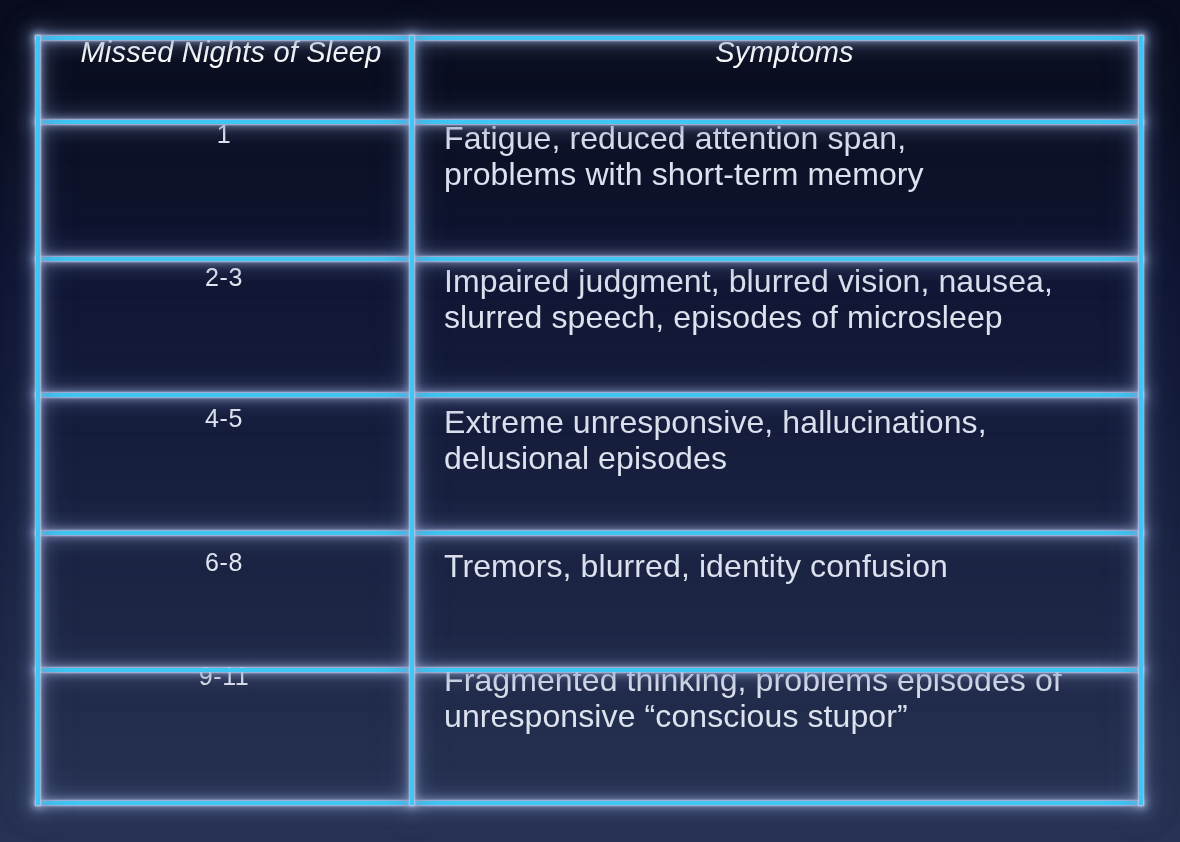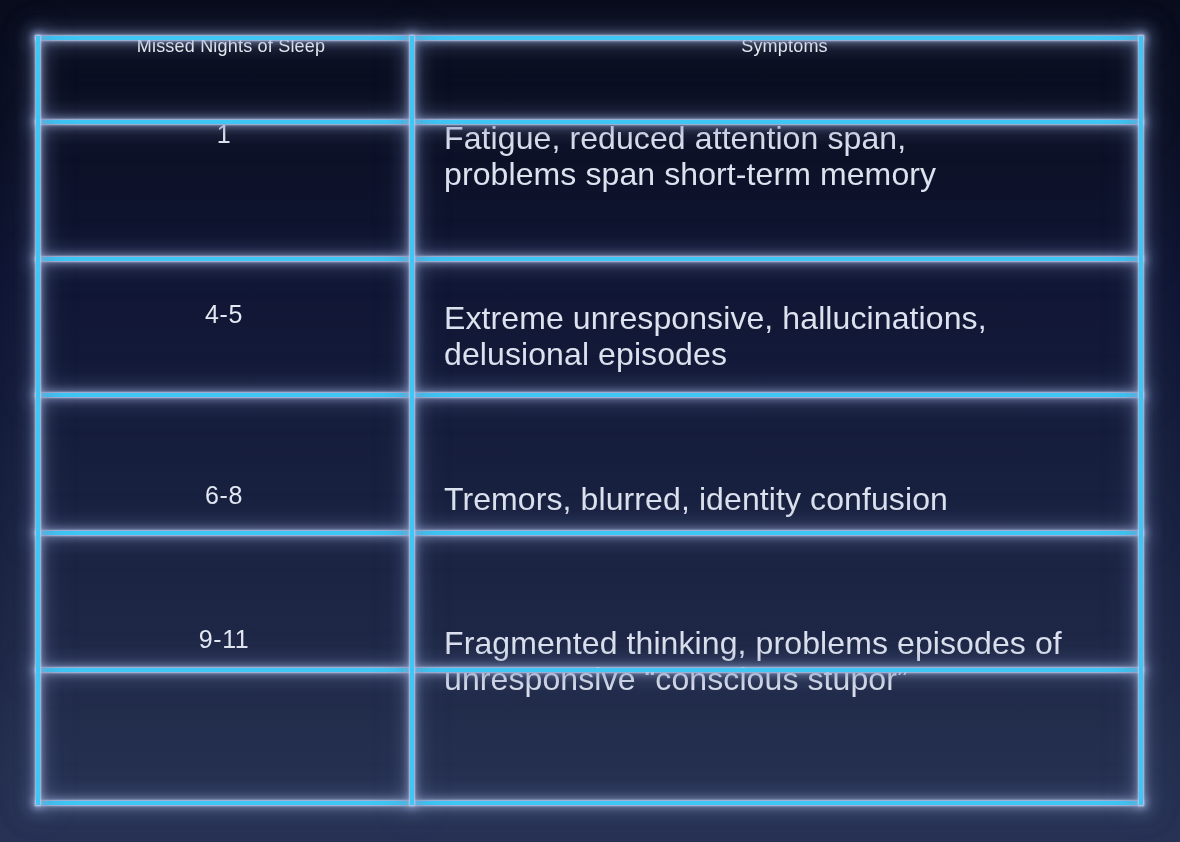--- a/index.html
+++ b/index.html
@@ -53,24 +53,25 @@
     height: 100%;
     box-sizing: border-box;
   }
 
   .pad-left { padding: 0 18px 0 32px; }
   .pad-center { padding: 0 14px; text-align: center; }
 
   
   .hdr-text {
     color: #ffffff;
-    font-size: 18px;
+    font-size: 29px;
     font-weight: 400;
     letter-spacing: 0.2px;
     white-space: nowrap;
+    font-style: italic;
   }
   .nights-text {
     color: #e4e8f3;
     font-size: 25px;
     font-weight: 300;
     letter-spacing: 0.6px;
   }
   .sym-text {
     color: #dde2ef;
     font-size: 32px;
@@ -142,26 +143,41 @@
       <tr style="height:137px;">
         <td>
           <div class="cell-inner pad-center">
             <span class="nights-text">1</span>
           </div>
         </td>
         <td>
           <div class="cell-inner pad-left">
             <span class="sym-text">
               <span class="ln">Fatigue, reduced attention span,</span>
-              <span class="ln">problems span short-term memory</span>
-            </span>
-          </div>
-        </td>
-      </tr>
-
+              <span class="ln">problems with short-term memory</span>
+            </span>
+          </div>
+        </td>
+      </tr>
+
+      <tr style="height:136px;">
+        <td>
+          <div class="cell-inner pad-center">
+            <span class="nights-text">2-3</span>
+          </div>
+        </td>
+        <td>
+          <div class="cell-inner pad-left">
+            <span class="sym-text">
+              <span class="ln">Impaired judgment, blurred vision, nausea,</span>
+              <span class="ln">slurred speech, episodes of microsleep</span>
+            </span>
+          </div>
+        </td>
+      </tr>
 
       <tr style="height:138px;">
         <td>
           <div class="cell-inner pad-center">
             <span class="nights-text">4-5</span>
           </div>
         </td>
         <td>
           <div class="cell-inner pad-left">
             <span class="sym-text">

